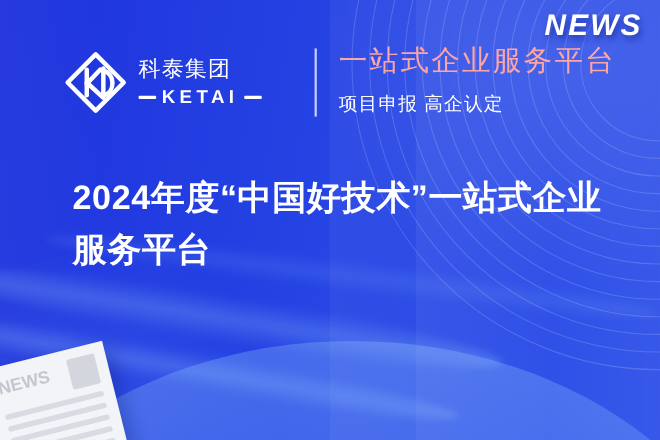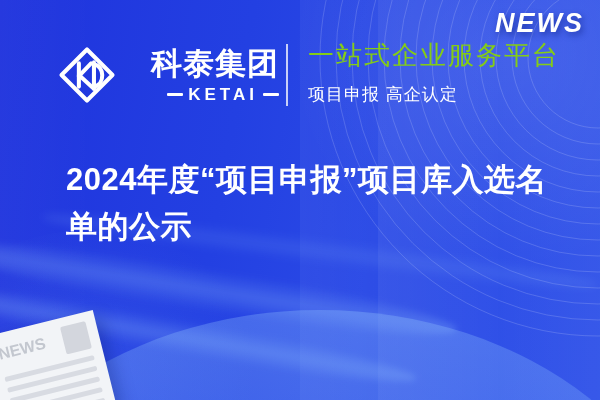--- a/index.html
+++ b/index.html
@@ -130,26 +130,25 @@
     flex: 0 0 auto;
   }
   .logo-words {
     margin-left: 10px;
     display: flex;
     flex-direction: column;
     justify-content: center;
   }
   .brand-cn {
     color: #ffffff;
-    font-size: 31px;
-    font-weight: bold;
+    font-size: 20px;
+    font-weight: normal;
     letter-spacing: 1px;
     line-height: 1;
     white-space: nowrap;
-    margin-left: 25px;
   }
   .brand-en-row {
     display: flex;
     align-items: center;
     margin-top: 7px;
     justify-content: flex-end;
   }
   .brand-dash {
     display: block;
     width: 16px;
@@ -175,21 +174,21 @@
     height: 62px;
     background: rgba(255,255,255,0.75);
   }
 
   .tagline {
     position: absolute;
     left: 308px;
     top: 41px;
   }
   .tagline-main {
-    color: #84cc16;
+    color: #fca5a5;
     font-size: 26px;
     line-height: 1.15;
     letter-spacing: 2px;
     white-space: nowrap;
   }
   .tagline-sub {
     color: #ffffff;
     font-size: 17px;
     line-height: 1.2;
     margin-top: 14px;
@@ -327,21 +326,21 @@
 
   <div class="divider"></div>
 
   <div class="tagline">
     <div class="tagline-main">一站式企业服务平台</div>
     <div class="tagline-sub">项目申报 高企认定</div>
   </div>
 
   <div class="news-badge">NEWS</div>
 
-  <div class="title">2024年度“项目申报”项目库入选名单的公示</div>
+  <div class="title">2024年度“中国好技术”一站式企业服务平台</div>
 
   <div class="newspaper">
     <div class="np-top">
       <div class="np-head">NEWS</div>
       <div class="np-thumb"></div>
     </div>
     <div class="np-lines">
       <div class="np-line"></div>
       <div class="np-line"></div>
       <div class="np-line"></div>

